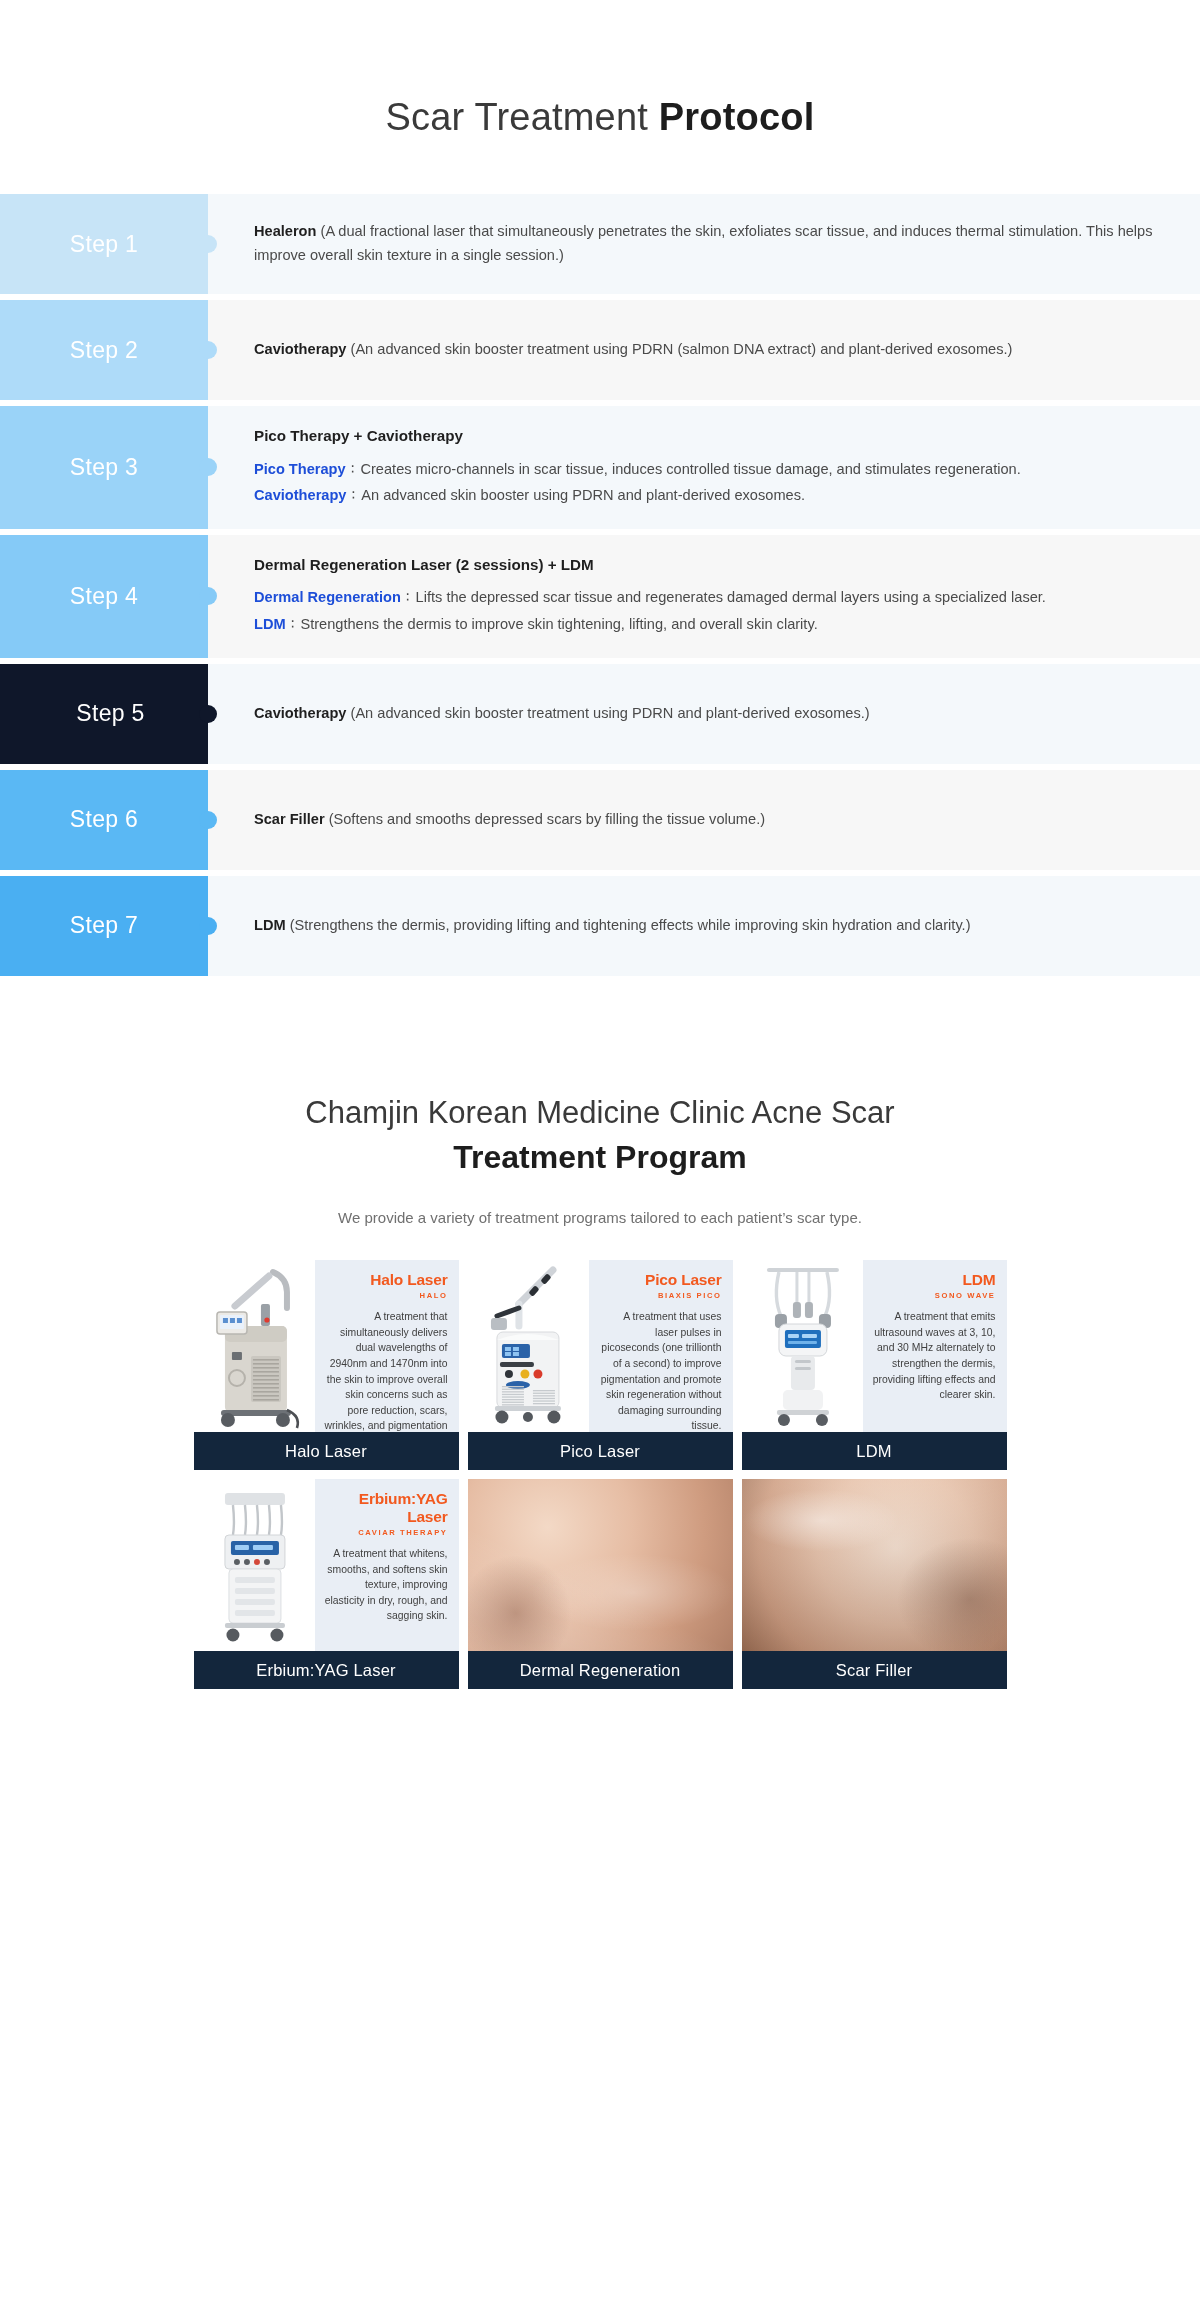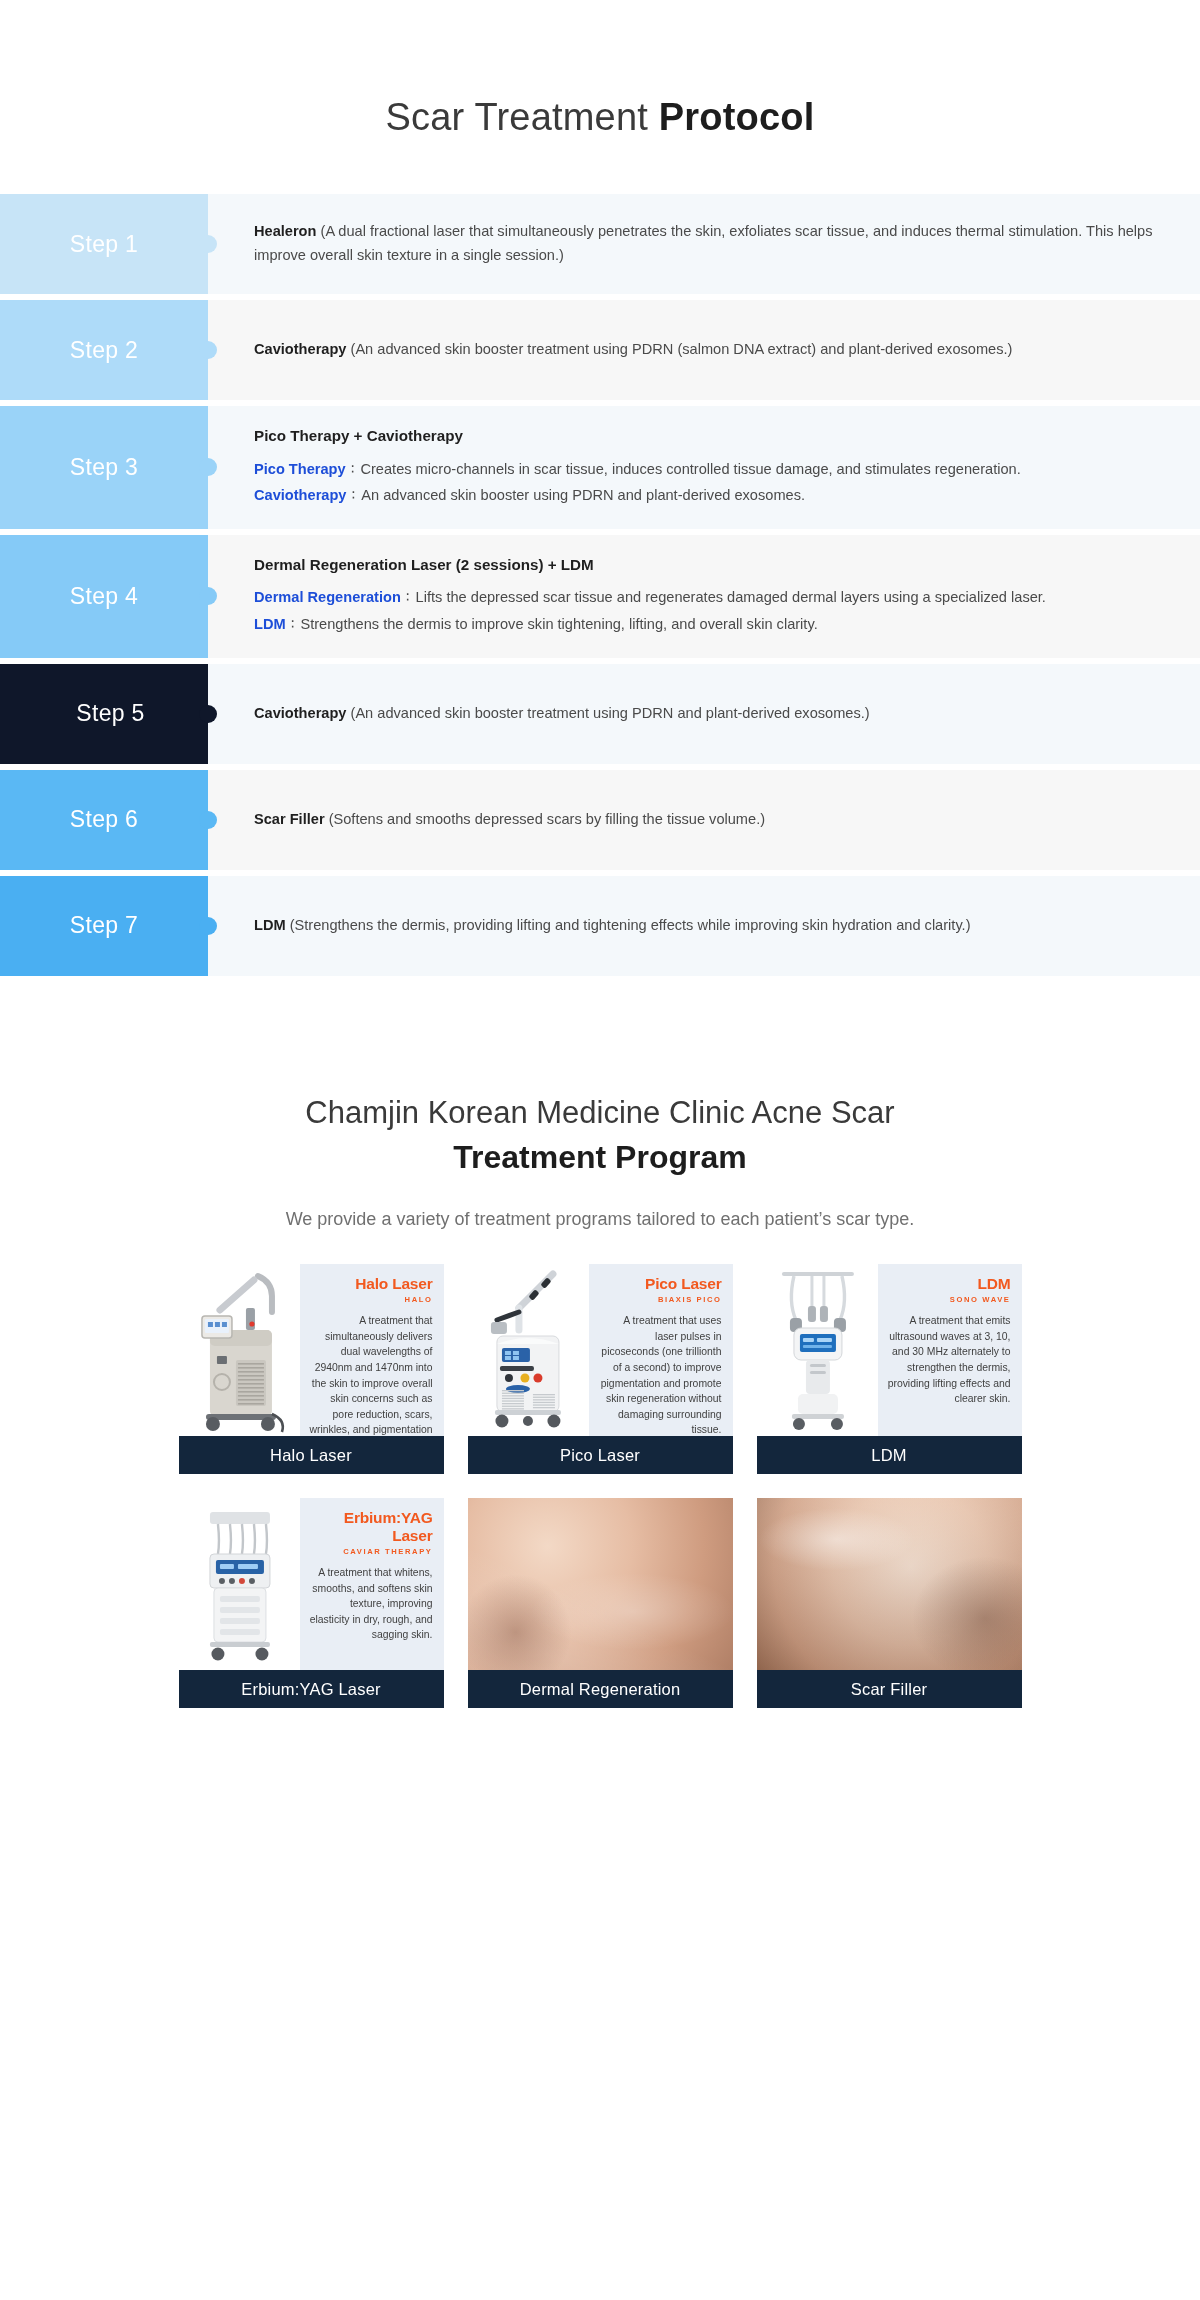--- a/index.html
+++ b/index.html
@@ -104,30 +104,30 @@
   .program-title .line2 {
     display: block;
     font-weight: 700;
     font-size: 32px;
     color: #1d1d1d;
     margin-top: 2px;
   }
   .program-sub {
     text-align: center;
     margin-top: 30px;
-    font-size: 18px;
+    font-size: 15px;
     color: #707070;
     font-weight: 400;
   }
 
   .card-grid {
     margin-top: 34px;
     display: grid;
     grid-template-columns: repeat(3, 265px);
-    gap: 24px;
+    gap: 9px;
     justify-content: center;
   }
   .card { width: 265px; }
   .card-top {
     position: relative;
     display: flex;
     height: 172px;
     overflow: hidden;
   }
   .card-photo {

